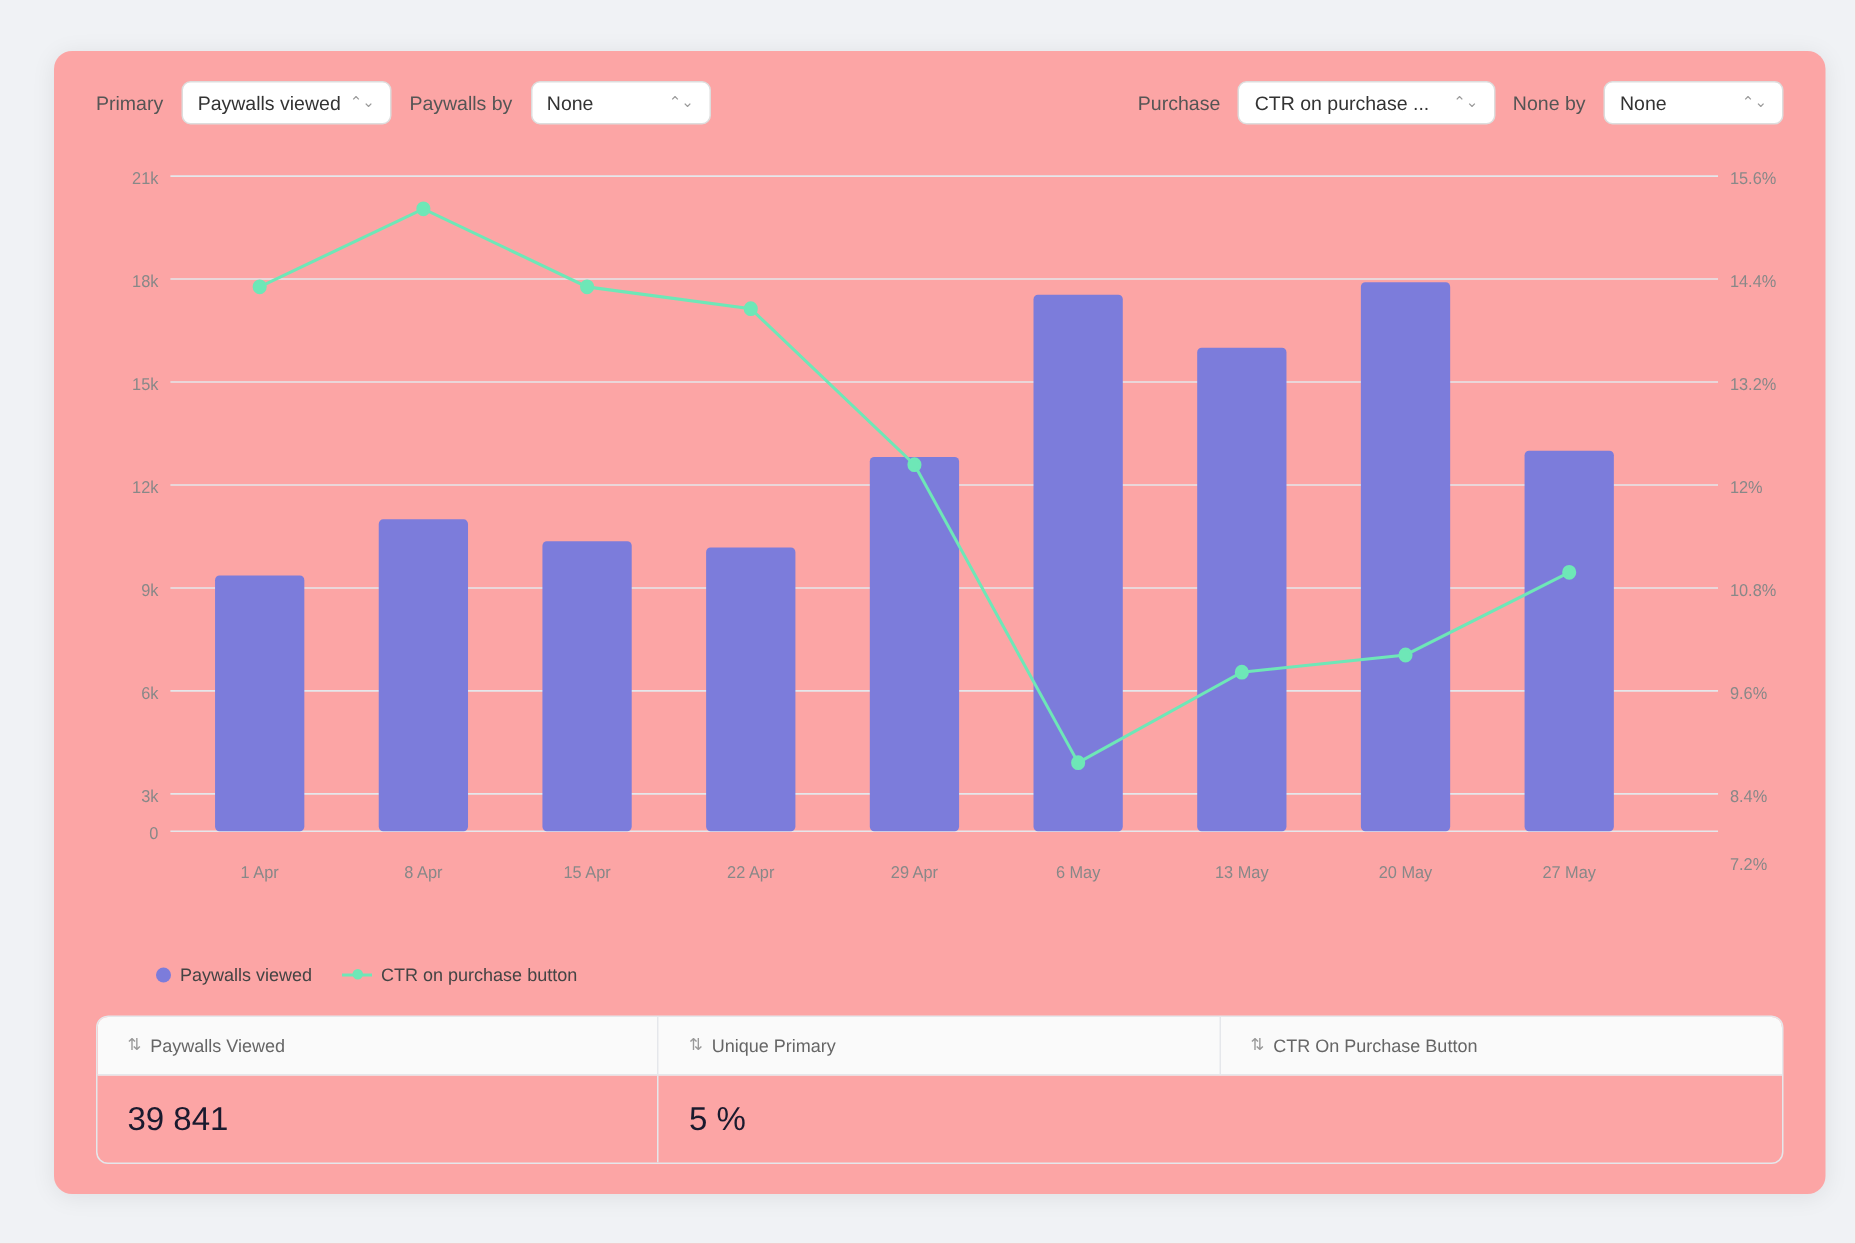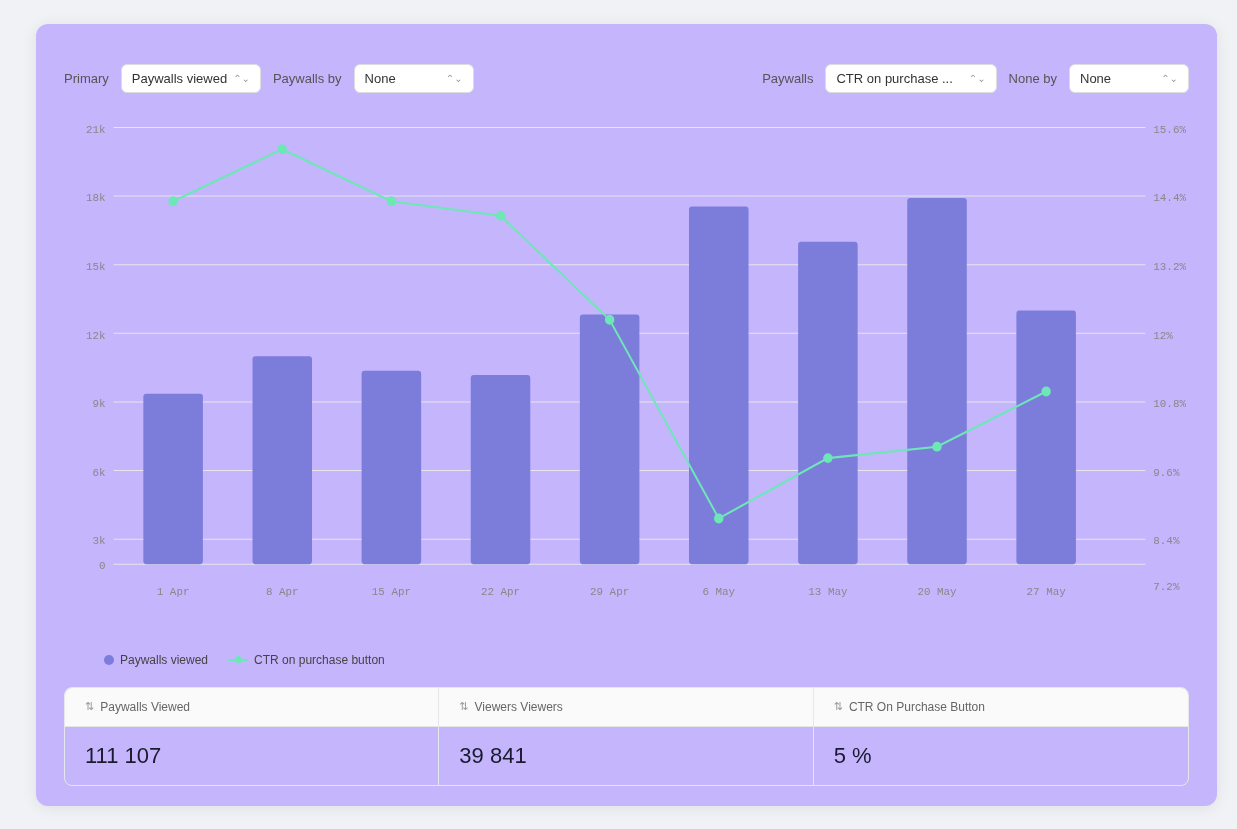--- a/index.html
+++ b/index.html
@@ -6,25 +6,25 @@
     body {
       background: #f0f2f5;
       font-family: -apple-system, BlinkMacSystemFont, 'Segoe UI', sans-serif;
       display: flex;
       align-items: center;
       justify-content: center;
       min-height: 100vh;
       padding: 20px;
     }
     .card {
-      background: #c4b5fd;
+      background: #fca5a5;
       border-radius: 12px;
       box-shadow: 0 2px 16px rgba(0,0,0,0.08);
       width: 1190px;
-      padding: 40px 28px 20px;
+      padding: 20px 28px 20px;
       margin-left: 16px;
     }
     
     .toolbar {
       display: flex;
       align-items: center;
       gap: 12px;
       margin-bottom: 24px;
     }
     .toolbar-label {
@@ -50,21 +50,20 @@
       color: #999;
       font-size: 10px;
     }
     .toolbar-spacer { flex: 1; }
 
     
     .chart-area {
       position: relative;
       height: 520px;
       margin-bottom: 16px;
-      font-family: Liberation Mono, monospace;
     }
     .chart-svg {
       width: 100%;
       height: 100%;
     }
 
     
     .legend {
       display: flex;
       align-items: center;
@@ -132,21 +131,21 @@
     <div class="toolbar-select">
       <span>Paywalls viewed</span>
       <span class="chevron">⌃⌄</span>
     </div>
     <span class="toolbar-label">Paywalls by</span>
     <div class="toolbar-select">
       <span>None</span>
       <span class="chevron">⌃⌄</span>
     </div>
     <div class="toolbar-spacer"></div>
-    <span class="toolbar-label">Paywalls</span>
+    <span class="toolbar-label">Purchase</span>
     <div class="toolbar-select" style="min-width:150px;gap:16px;">
       <span>CTR on purchase ...</span>
       <span class="chevron">⌃⌄</span>
     </div>
     <span class="toolbar-label">None by</span>
     <div class="toolbar-select">
       <span>None</span>
       <span class="chevron">⌃⌄</span>
     </div>
   </div>
@@ -237,27 +236,26 @@
   </div>
 
   <div class="summary-table">
     <div class="summary-header">
       <div class="summary-header-cell">
         <span class="sort-icon">⇅</span>
         <span>Paywalls Viewed</span>
       </div>
       <div class="summary-header-cell">
         <span class="sort-icon">⇅</span>
-        <span>Viewers Viewers</span>
+        <span>Unique Primary</span>
       </div>
       <div class="summary-header-cell">
         <span class="sort-icon">⇅</span>
         <span>CTR On Purchase Button</span>
       </div>
     </div>
     <div class="summary-values">
-      <div class="summary-value-cell">111 107</div>
       <div class="summary-value-cell">39 841</div>
       <div class="summary-value-cell">5 %</div>
     </div>
   </div>
 
 </div>
 
 </body></html>

